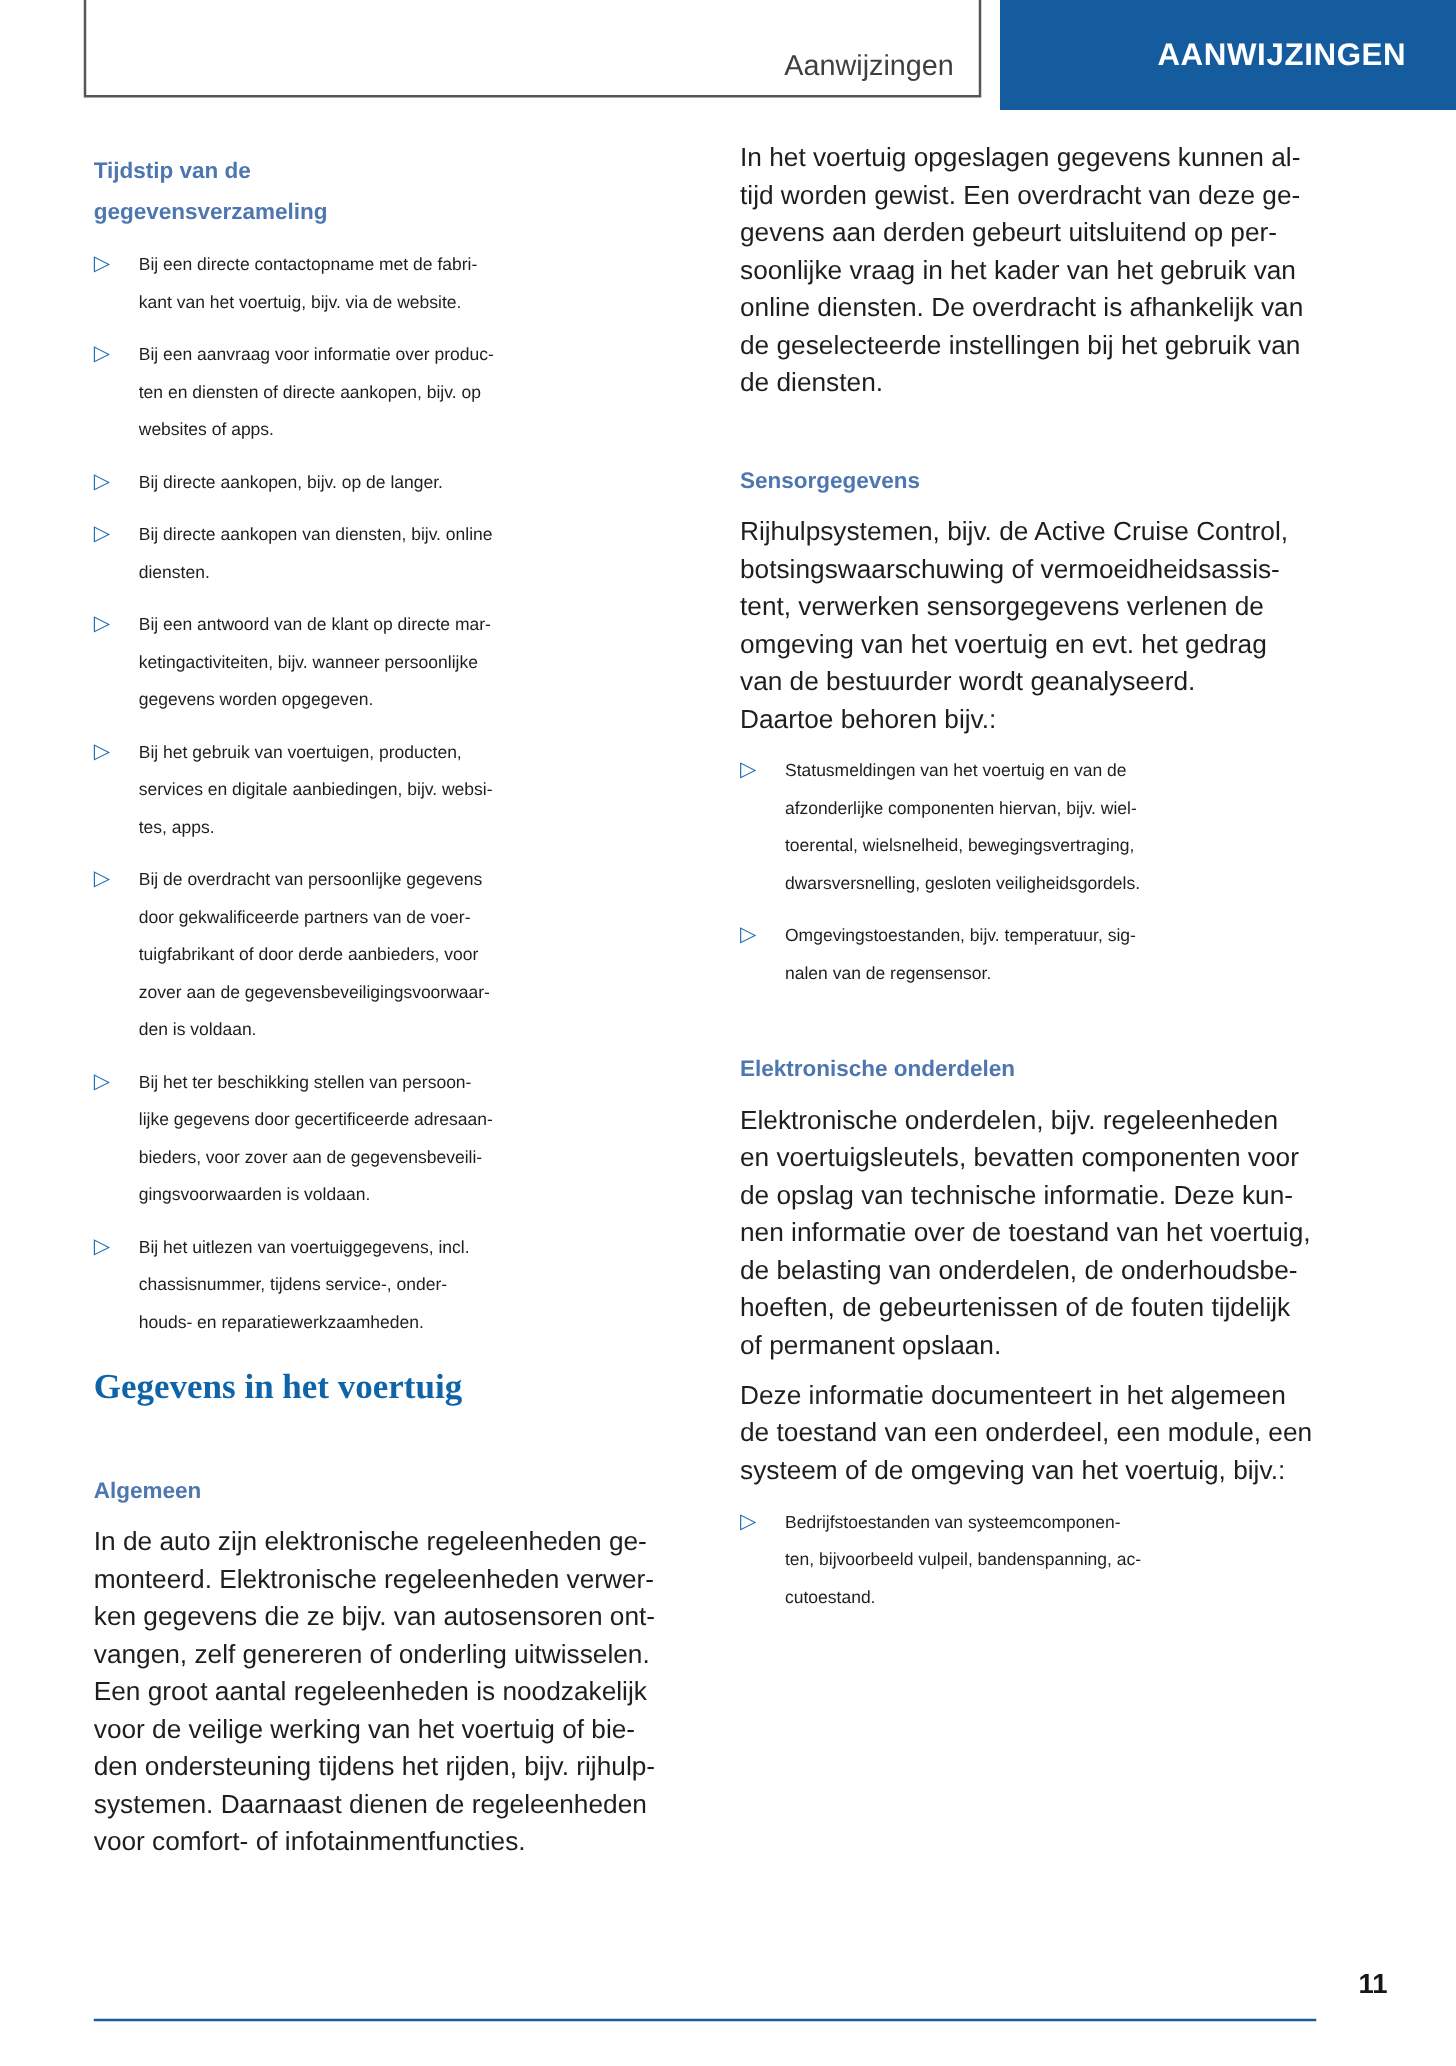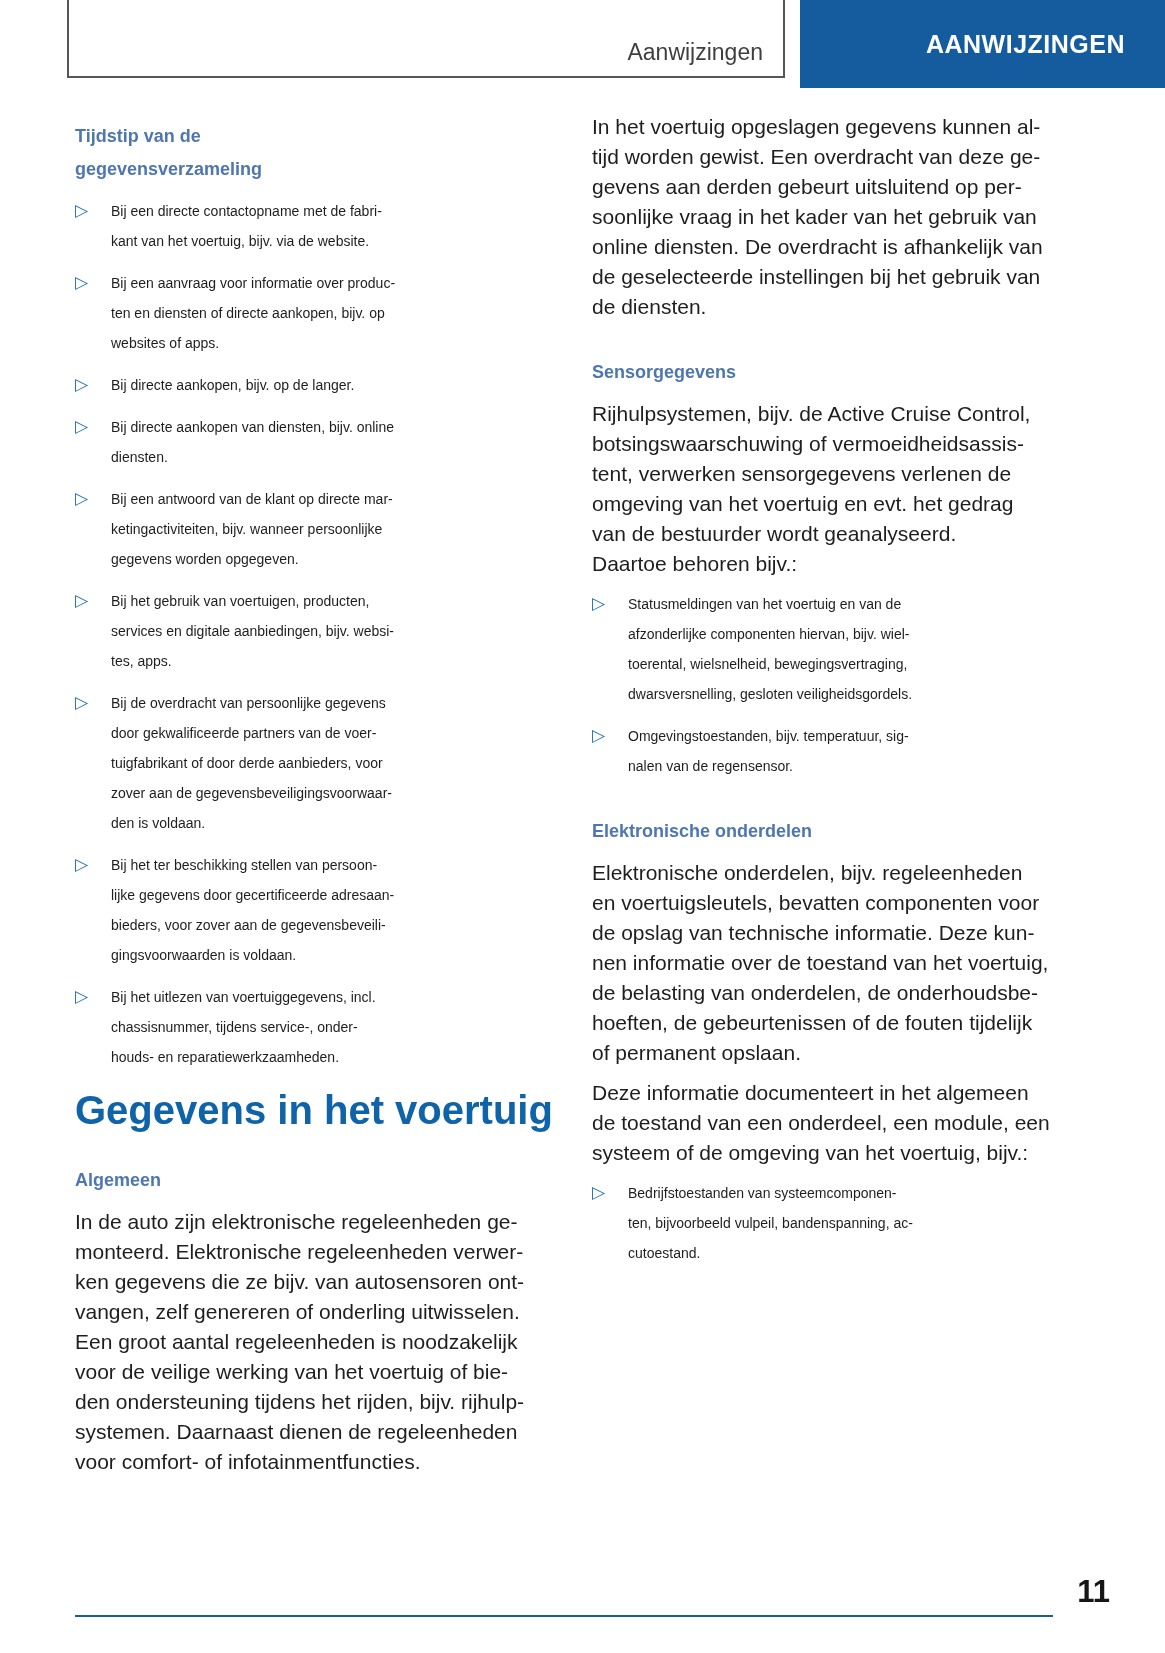--- a/index.html
+++ b/index.html
@@ -67,27 +67,28 @@
   .col-right { left: 592px; }
 
   .h3 {
     font-size: 18px;
     line-height: 33px;
     font-weight: bold;
     color: #4e76b0;
     white-space: pre-line;
     margin: 8px 0 0 0;
   }
-  .h3.spaced { margin-top: 34px; }
+  .h3.spaced { margin-top: 46px; }
   .h2 {
-    font-size: 40px;
+    font-size: 28px;
     line-height: 40px;
     font-weight: bold;
     color: #0f63a8;
     margin: 18px 0 0 0;
+    font-family: Liberation Serif, serif;
   }
   .para {
     font-size: 21px;
     line-height: 30px;
     white-space: pre-line;
     margin: 10px 0 0 0;
   }
   .para.tight { margin-top: 0; }
 
   .bullets {
@@ -116,21 +117,21 @@
     left: 75px;
     top: 1615px;
     width: 978px;
     height: 2px;
     background: #1a5d9e;
   }
   .page-number {
     position: absolute;
     top: 1576px;
     right: 55px;
-    font-size: 31px;
+    font-size: 22px;
     font-weight: bold;
     color: #161616;
     line-height: 1;
     margin-left: 32px;
   }
 </style>
 </head>
 <body>
 
 <div class="header-tab">

